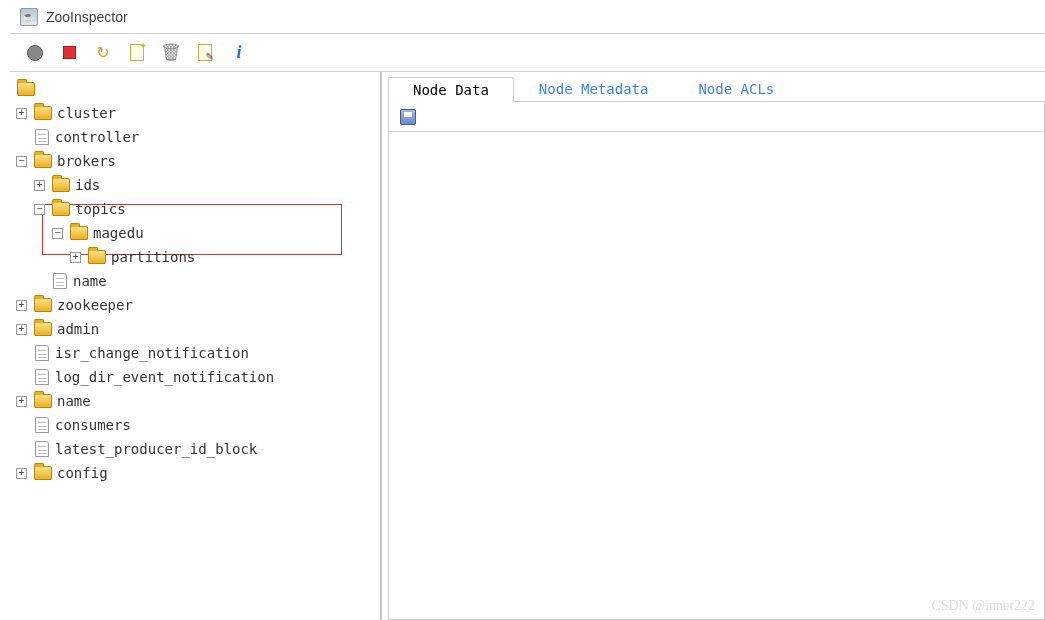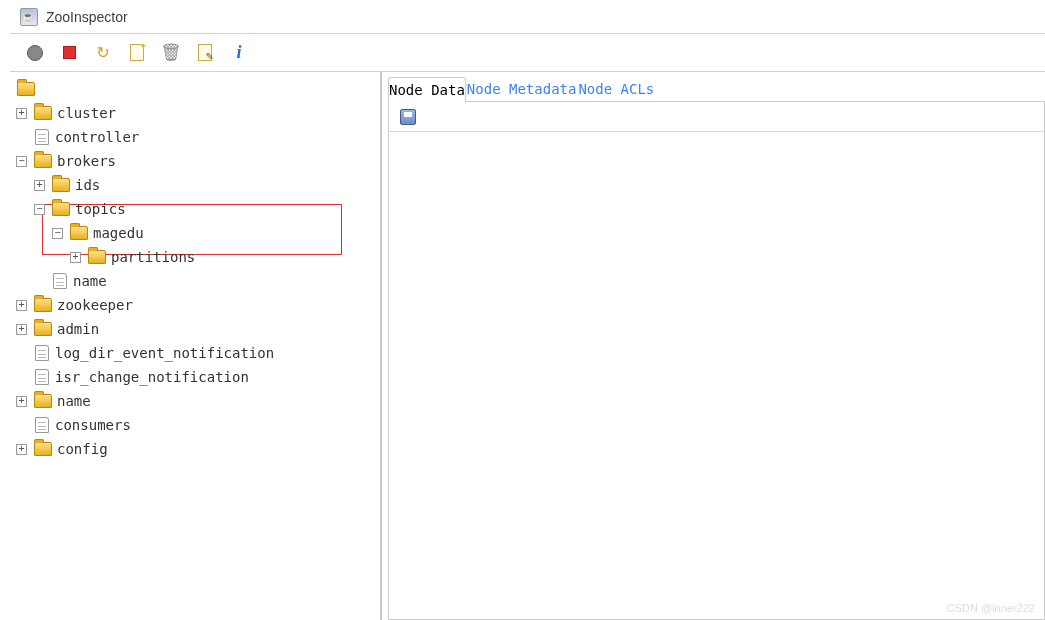--- a/index.html
+++ b/index.html
@@ -128,21 +128,21 @@
       padding-left: 6px;
       padding-top: 4px;
     }
     .tabs {
       display: flex;
       height: 26px;
       font-family: "SimSun", monospace;
       font-size: 14px;
     }
     .tab {
-      padding: 4px 0;
+      padding: 4px 24px;
       border: 1px solid #ccc;
       border-bottom: none;
       background: #f4f4f4;
       cursor: pointer;
       margin-right: 0px;
       border-radius: 3px 3px 0 0;
       position: relative;
     }
     .tab.active {
       background: #fff;
@@ -168,22 +168,22 @@
       background: linear-gradient(#9bb8e8, #6a8fcf);
       border: 1px solid #557; border-radius: 2px;
       position: relative;
     }
     .save-icn::after {
       content: ""; position: absolute;
       left: 3px; top: 2px; width: 8px; height: 5px; background: #fff;
     }
     .watermark {
       position: absolute; bottom: 6px; right: 10px;
-      color: #ddd; font-size: 11px;
-      font-family: Liberation Sans, sans-serif;
+      color: #ddd; font-size: 14px;
+      font-family: Liberation Serif, serif;
       margin-left: 36px;
     }
   </style>
 </head>
 <body>
 
 <div class="title-bar">
   <div class="java-icon">☕</div>
   <span class="title-text">ZooInspector</span>
 </div>
@@ -286,43 +286,48 @@
 
       <div class="row">
         <span class="exp">+</span>
         <div class="folder open"></div>
         <span class="label">admin</span>
       </div>
 
       <div class="row">
         <span class="noexp"></span>
         <div class="file"></div>
+        <span class="label">isr_change_notification</span>
+      </div>
+
+      <div class="row">
+        <span class="noexp"></span>
+        <div class="file"></div>
         <span class="label">log_dir_event_notification</span>
       </div>
 
-      <div class="row">
-        <span class="noexp"></span>
-        <div class="file"></div>
-        <span class="label">isr_change_notification</span>
-      </div>
-
 
 
       <div class="row">
         <span class="exp">+</span>
         <div class="folder open"></div>
         <span class="label">name</span>
       </div>
 
       <div class="row">
         <span class="noexp"></span>
         <div class="file"></div>
         <span class="label">consumers</span>
       </div>
 
+      <div class="row">
+        <span class="noexp"></span>
+        <div class="file"></div>
+        <span class="label">latest_producer_id_block</span>
+      </div>
 
       <div class="row">
         <span class="exp">+</span>
         <div class="folder open"></div>
         <span class="label">config</span>
       </div>
 
     </div>
   </div>
 

